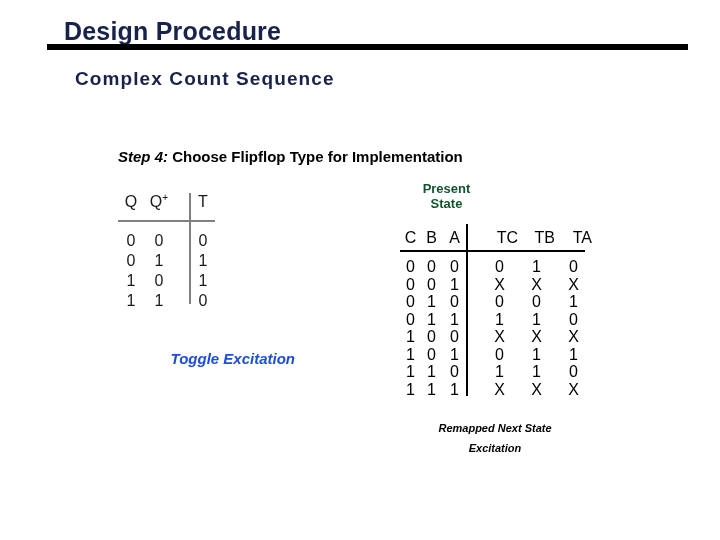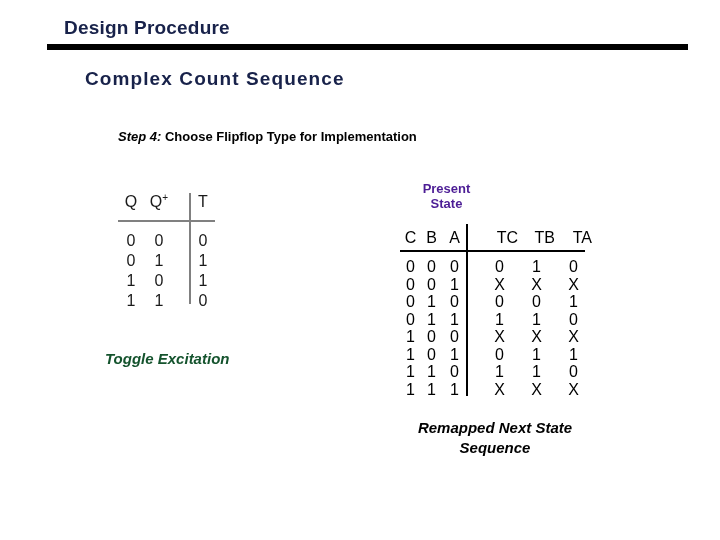--- a/index.html
+++ b/index.html
@@ -14,57 +14,58 @@
     overflow: hidden;
     font-family: "Liberation Sans", sans-serif;
     -webkit-font-smoothing: antialiased;
   }
 
   
   #slide-title {
     position: absolute;
     left: 64px;
     top: 17px;
-    font-size: 19px;
+    font-size: 25px;
     font-weight: bold;
     color: #18224a;
     letter-spacing: 0.2px;
     white-space: nowrap;
   }
   #title-rule {
     position: absolute;
     left: 47px;
     top: 44px;
     width: 641px;
     height: 6px;
     background: #000000;
   }
   #slide-subtitle {
     position: absolute;
-    left: 85px;
+    left: 75px;
     top: 68px;
     font-size: 19px;
     font-weight: bold;
     color: #18224a;
     letter-spacing: 1.1px;
     white-space: nowrap;
   }
 
   
   #step-block {
     position: absolute;
     left: 118px;
     top: 126px;
     color: #000000;
   }
   .step-line {
-    font-size: 13px;
+    font-size: 15px;
     font-weight: bold;
     white-space: nowrap;
     line-height: 21px;
+    margin-top: 20px;
   }
   .step-tag {
     font-style: italic;
     font-weight: bold;
   }
   .step-line-2 {
     padding-left: 30px;
   }
 
   
@@ -109,35 +110,35 @@
   #exc-body {
     position: absolute;
     left: 118px;
     top: 231px;
   }
   #exc-caption {
     position: absolute;
     left: 105px;
     top: 349px;
     width: 190px;
-    text-align: left;
+    text-align: right;
     font-size: 15px;
     font-weight: bold;
     font-style: italic;
-    color: #14532d;
+    color: #1d4ed8;
     line-height: 20px;
   }
   #remap-group-heads {
     position: absolute;
     left: 400px;
     top: 181px;
     display: flex;
     font-size: 13px;
     font-weight: bold;
-    color: #4c1d95;
+    color: #14532d;
     line-height: 15px;
   }
   .group-head {
     text-align: center;
     white-space: pre-line;
   }
   #group-present { width: 93px; }
   #group-toggle  { width: 100px; margin-left: 5px; }
 
   #remap-col-heads {
@@ -181,21 +182,21 @@
     width: 2px;
     height: 172px;
     background: #000000;
   }
   #remap-caption {
     position: absolute;
     left: 380px;
     top: 418px;
     width: 230px;
     text-align: center;
-    font-size: 15px;
+    font-size: 11px;
     font-weight: bold;
     font-style: italic;
     color: #000000;
     line-height: 20px;
   }
 </style>
 </head>
 <body>
 
 <div id="slide-title">Design Procedure</div>
@@ -341,14 +342,14 @@
     <span class="rc-a">1</span>
     <span class="r-gap"></span>
     <span class="rt">X</span>
     <span class="rt">X</span>
     <span class="rt">X</span>
   </div>
 </div>
 
 <div id="remap-caption">
   <div>Remapped Next State</div>
-  <div>Sequence</div>
+  <div>Excitation</div>
 </div>
 
 </body></html>

